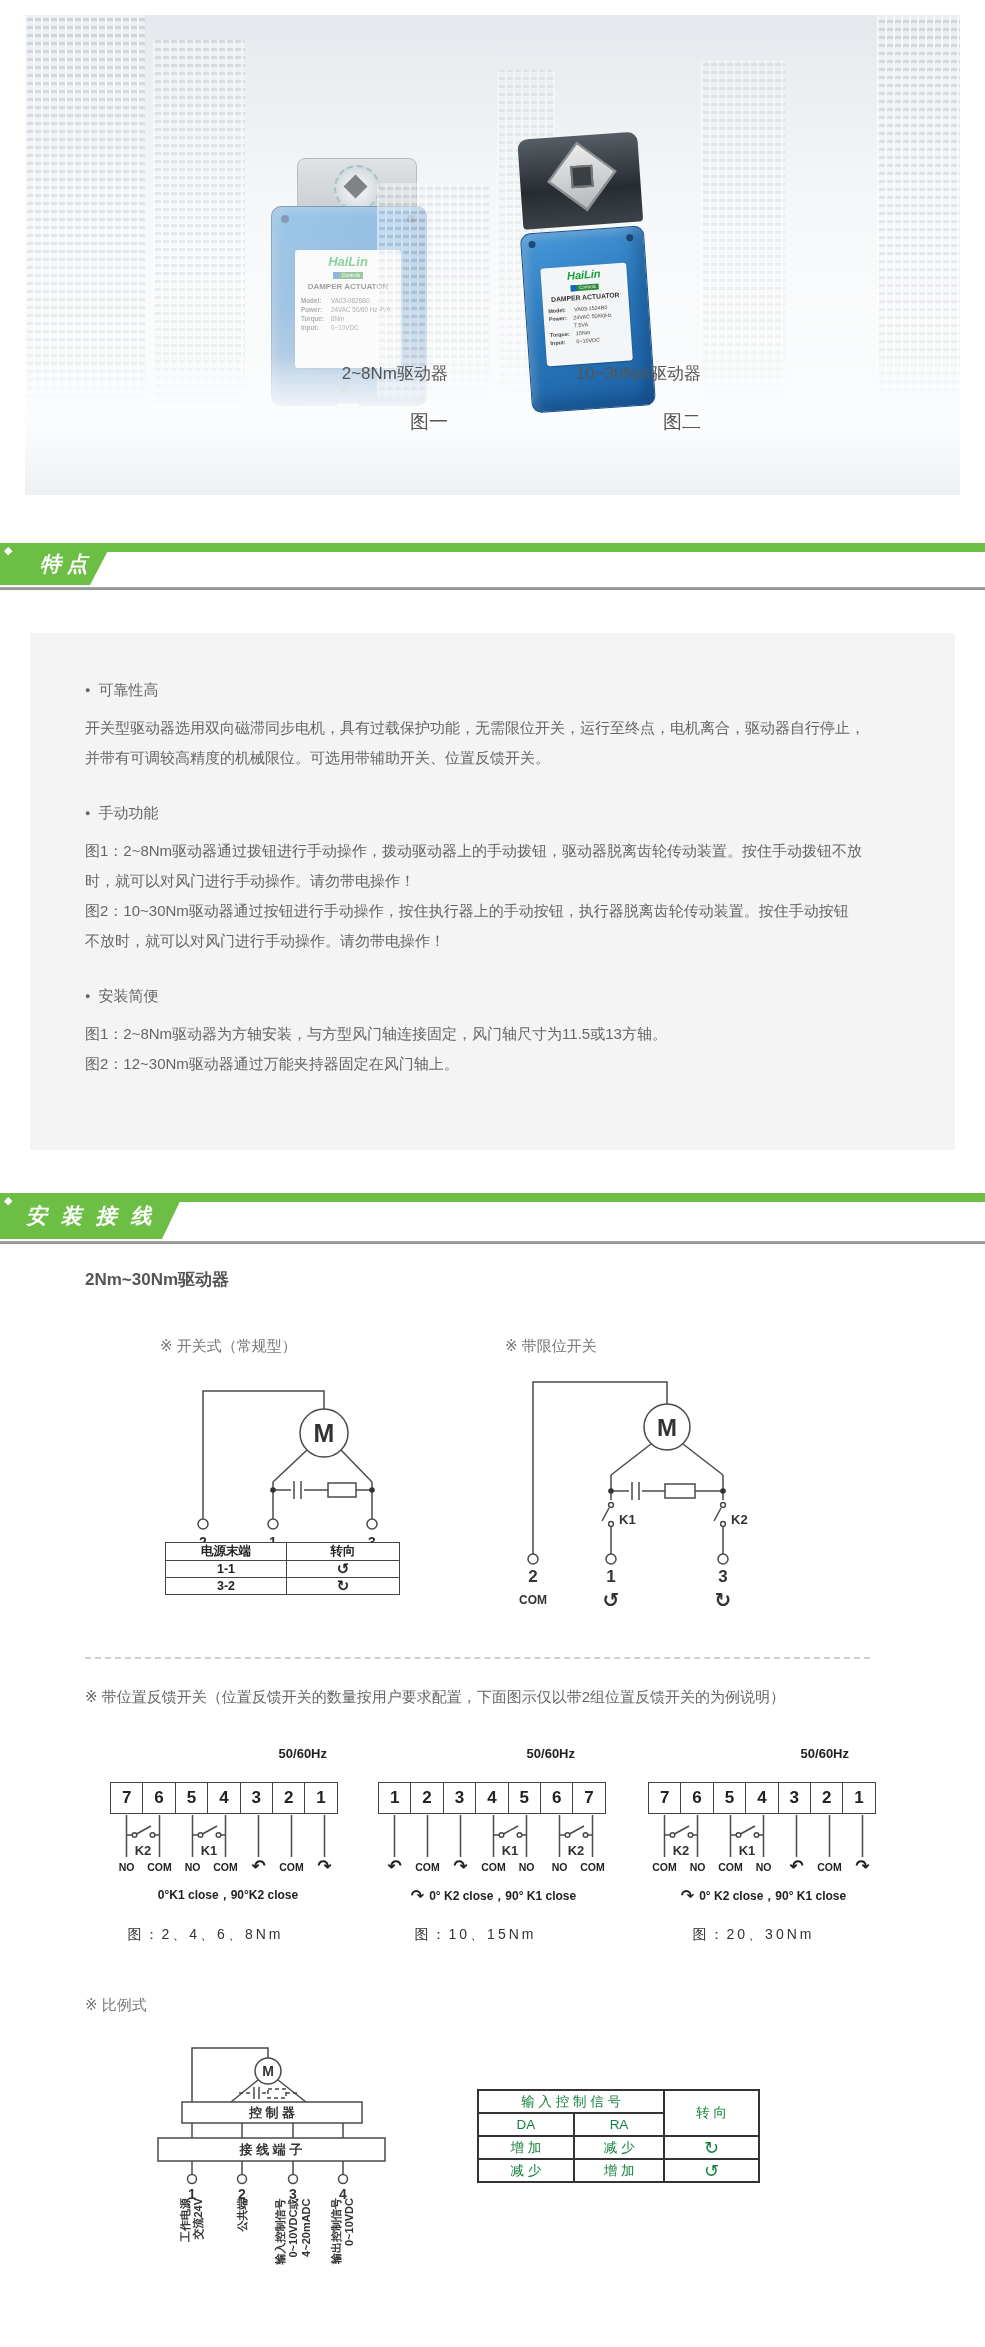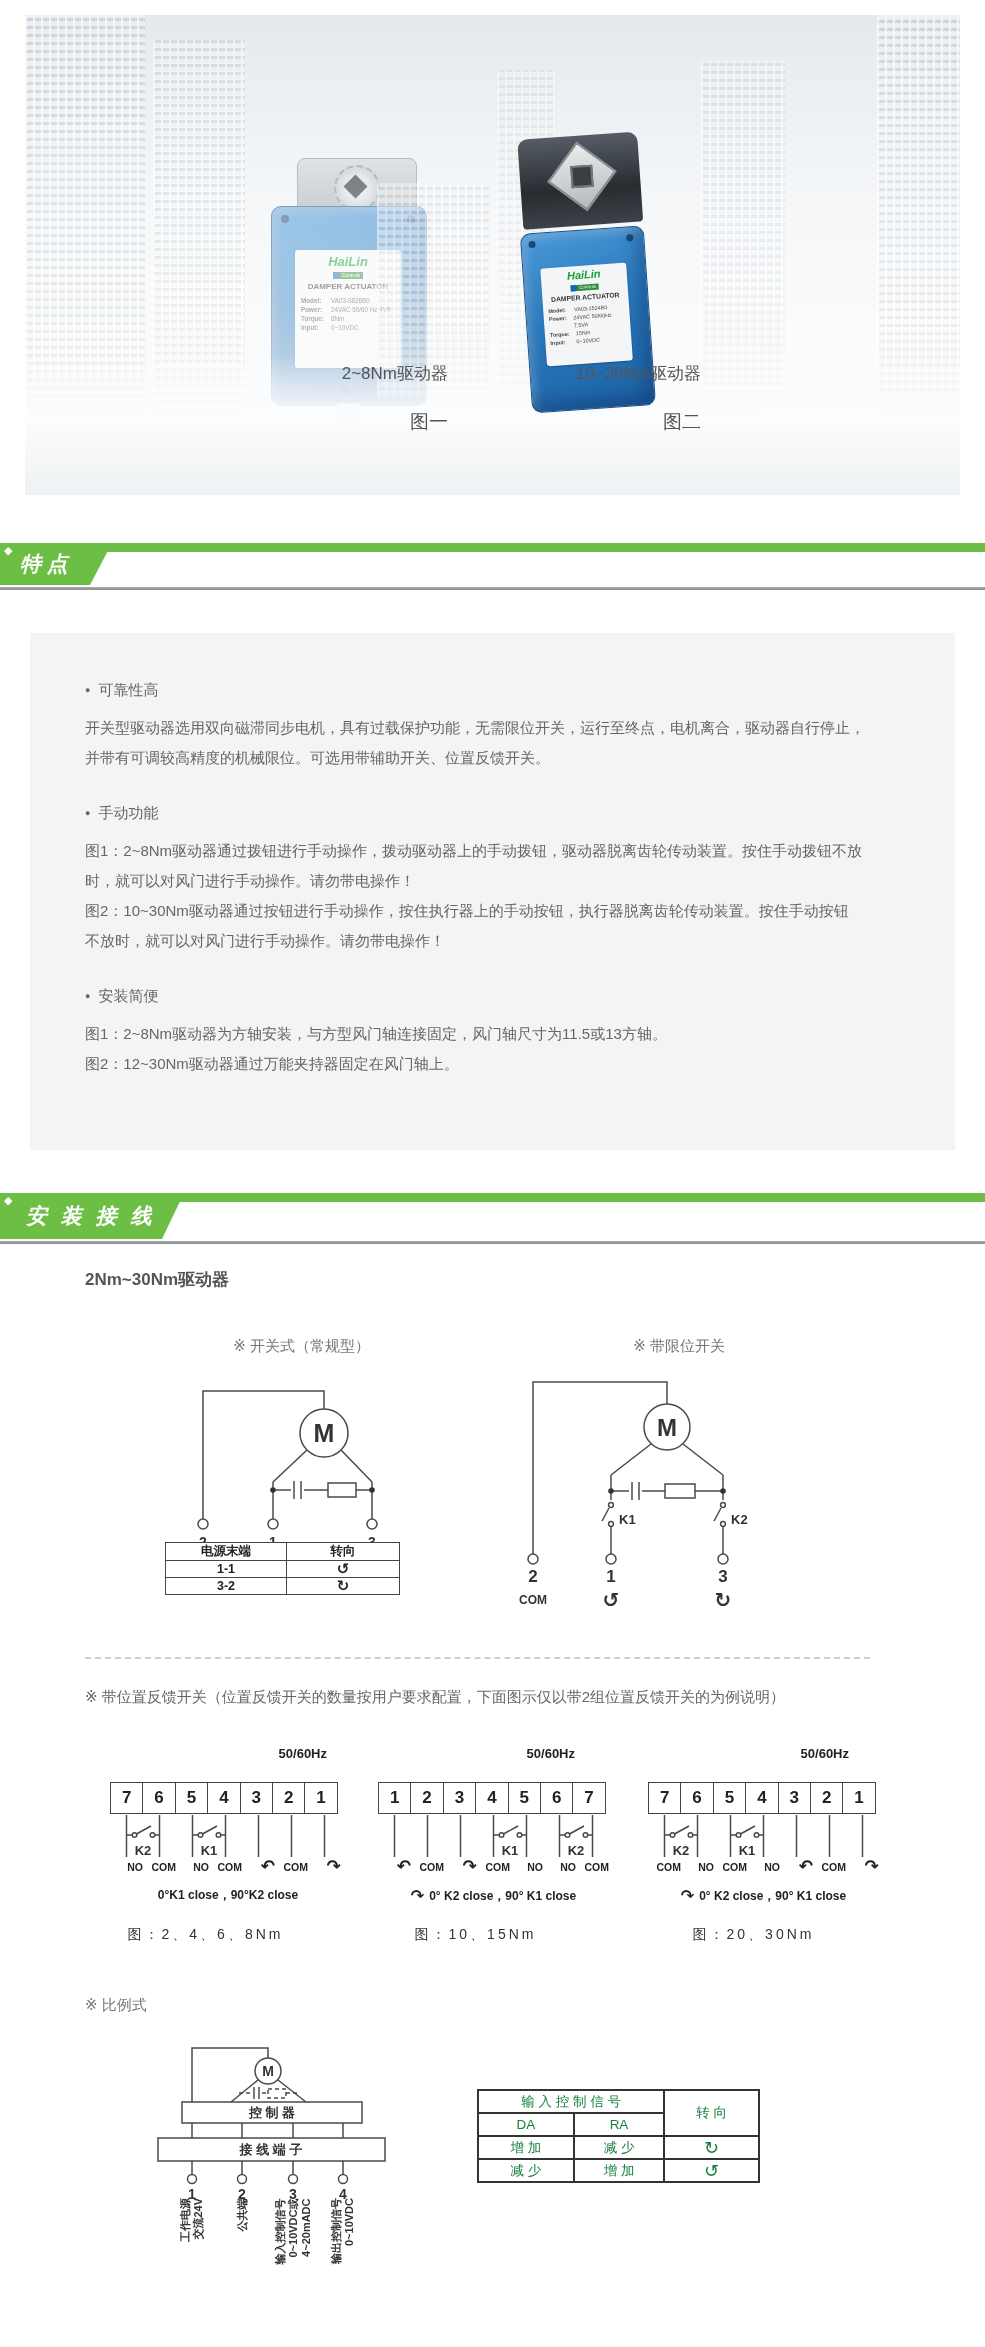--- a/index.html
+++ b/index.html
@@ -53,21 +53,21 @@
   
   #card{left:30px;top:633px;width:925px;height:517px;background:#f4f4f4;box-sizing:border-box;
         padding:48px 40px 0 55px;color:#666;font-size:15px;}
   .sect{margin-bottom:31px;}
   .sect-title{margin-bottom:13px;}
   .bullet{font-size:9px;vertical-align:2px;margin-right:8px;}
   .fline{line-height:30px;}
 
   
   #wire-heading{left:85px;top:1268px;font-size:17px;font-weight:bold;color:#555;}
-  .diag-title{font-size:15px;color:#777;text-align:right;}
+  .diag-title{font-size:15px;color:#777;text-align:left;}
   svg{overflow:visible;}
   svg line,svg polyline,svg circle.o,svg rect.o,svg path.o{stroke:#4a4a4a;stroke-width:1.5;fill:none;}
   svg circle.dot{fill:#333;stroke:none;}
   svg circle.term{fill:#fff;stroke:#4a4a4a;stroke-width:1.5;}
   svg text{fill:#333;font-family:"Liberation Sans","DejaVu Sans",sans-serif;}
   .dash{stroke-dasharray:4 3;}
 
   .wtable{position:absolute;left:165px;top:1542px;width:235px;border-collapse:collapse;
           font-size:12.5px;font-weight:bold;color:#222;table-layout:fixed;background:#fff;}
   .wtable th,.wtable td{border:1.6px solid #444;height:16px;text-align:center;padding:0;font-weight:bold;}
@@ -77,21 +77,21 @@
   .dashsep{left:85px;top:1657px;width:785px;border-top:2px dashed #c9d0d7;}
   #fb-note{left:85px;top:1688px;font-size:15px;color:#666;}
 
   .freq{position:absolute;font-size:13px;font-weight:bold;color:#222;text-align:right;box-sizing:border-box;}
   .strip{position:absolute;display:flex;border:1.6px solid #444;background:#fff;}
   .cell{width:31.4px;height:30px;border-right:1.6px solid #444;display:flex;align-items:center;
         justify-content:center;font-size:17px;font-weight:bold;color:#222;}
   .cell:last-child{border-right:none;}
   .wires{position:absolute;}
   .pins{position:absolute;display:flex;font-weight:bold;color:#222;}
-  .pins span{width:33px;text-align:right;font-size:10.5px;line-height:16px;}
+  .pins span{width:33px;text-align:center;font-size:10.5px;line-height:16px;}
   .pins span.arr{font-size:17px;line-height:15px;}
   .closeline{position:absolute;text-align:center;font-size:12px;font-weight:bold;color:#222;}
   .carr{font-size:16px;margin-right:5px;vertical-align:-1px;}
   .bcap{position:absolute;text-align:center;font-size:14px;color:#333;letter-spacing:3px;}
 
   #prop-title{left:85px;top:1996px;font-size:15px;color:#777;}
   .rlabel{position:absolute;width:96px;text-align:right;transform:rotate(-90deg);
           font-size:11px;font-weight:600;color:#333;line-height:13px;}
   .ptable{position:absolute;left:477px;top:2089px;width:281px;border-collapse:collapse;
           font-size:13.5px;color:#15803d;table-layout:fixed;background:#fff;border-radius:18px;}
@@ -180,21 +180,21 @@
       <div class="t2">图一</div>
     </div>
     <div class="hero-cap abs" style="left:476px;top:347px;width:200px">
       <div class="t1">10~30Nm驱动器</div>
       <div class="t2">图二</div>
     </div>
   </div>
 
   <div class="banner abs" style="top:543px">
     <div class="banner-strip"></div>
-    <div class="banner-tab" style="width:112px;height:42px;line-height:42px;padding-left:20px;font-size:21px">特 点</div>
+    <div class="banner-tab" style="width:112px;height:42px;line-height:42px;padding-left:40px;font-size:21px">特 点</div>
     <span class="banner-diamond">◆</span>
     <div class="banner-shadow" style="top:44px"></div>
   </div>
 
   <div id="card" class="abs">
     <div class="sect">
       <div class="sect-title"><span class="bullet">●</span><span>可靠性高</span></div>
       <div class="fline">开关型驱动器选用双向磁滞同步电机，具有过载保护功能，无需限位开关，运行至终点，电机离合，驱动器自行停止，</div>
       <div class="fline">并带有可调较高精度的机械限位。可选用带辅助开关、位置反馈开关。</div>
     </div>

